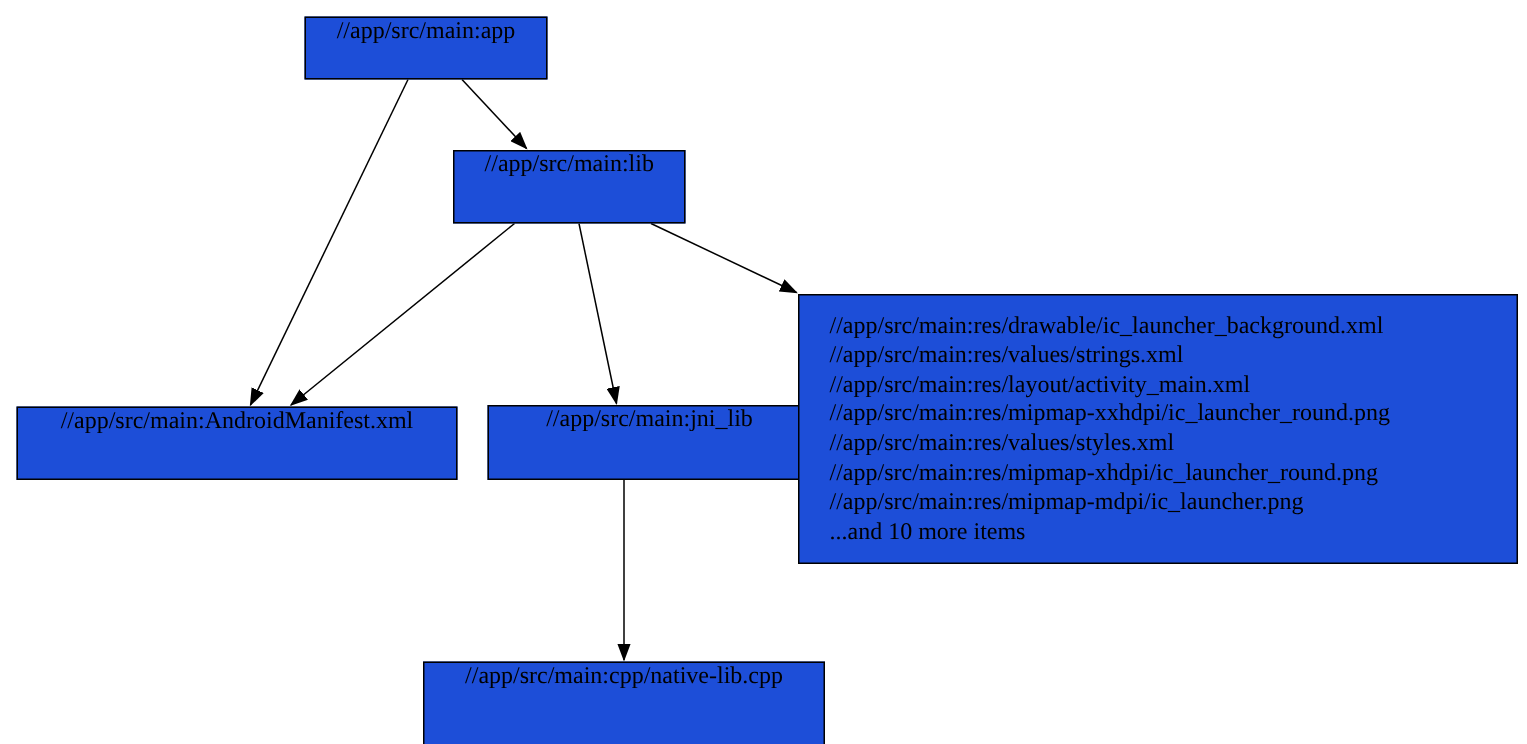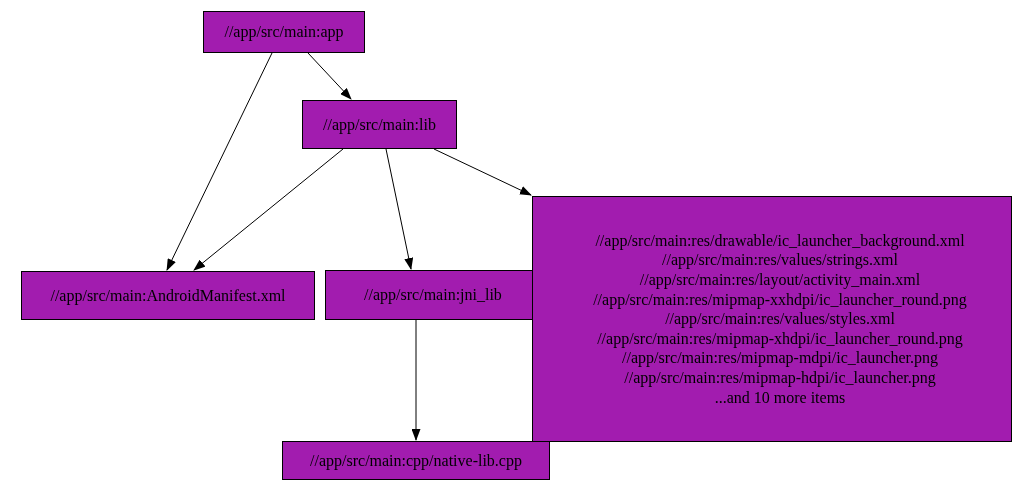--- a/index.html
+++ b/index.html
@@ -15,42 +15,42 @@
     overflow: hidden;
   }
   .edges {
     position: absolute;
     left: 0; top: 0;
     width: 1018px;
     height: 496px;
   }
   .node {
     position: absolute;
-    background: #a21caf;
+    background: #1d4ed8;
     border: 1px solid #000000;
     color: #000000;
     font-size: 16px;
     display: flex;
-    align-items: center;
+    align-items: flex-start;
     justify-content: center;
     text-align: center;
     white-space: nowrap;
   }
   .node.multiline {
     flex-direction: column;
     justify-content: center;
     line-height: 19.6px;
     padding: 1px 4px;
   }
   #node-app        { left: 203px; top: 11px;  width: 162px; height: 42px; }
   #node-lib        { left: 302px; top: 100px; width: 155px; height: 49px; }
-  #node-manifest   { left: 21px;   top: 271px; width: 294px; height: 49px; }
+  #node-manifest   { left: 11px;   top: 271px; width: 294px; height: 49px; }
   #node-jni-lib    { left: 325px; top: 270px; width: 216px; height: 50px; }
-  #node-resources  { left: 532px; top: 196px; width: 480px; height: 246px; padding-left: 20px; }
-  #node-native-lib { left: 282px; top: 441px; width: 268px; height: 39px; }
+  #node-resources  { left: 532px; top: 196px; width: 480px; height: 180px; padding-left: 20px; }
+  #node-native-lib { left: 282px; top: 441px; width: 268px; height: 56px; }
 </style>
 </head>
 <body>
 
 <div class="canvas">
 
   <svg class="edges" viewBox="0 0 1018 496" xmlns="http://www.w3.org/2000/svg">
     <defs>
       <marker id="arrow" viewBox="0 0 12 9" markerWidth="12" markerHeight="9" refX="11" refY="4.5" orient="auto">
         <path d="M0,0 L12,4.5 L0,9 Z" fill="#000000"></path>
@@ -81,21 +81,20 @@
   </div>
 
   <div class="node multiline" id="node-resources">
     <div>//app/src/main:res/drawable/ic_launcher_background.xml</div>
     <div>//app/src/main:res/values/strings.xml</div>
     <div>//app/src/main:res/layout/activity_main.xml</div>
     <div>//app/src/main:res/mipmap-xxhdpi/ic_launcher_round.png</div>
     <div>//app/src/main:res/values/styles.xml</div>
     <div>//app/src/main:res/mipmap-xhdpi/ic_launcher_round.png</div>
     <div>//app/src/main:res/mipmap-mdpi/ic_launcher.png</div>
-    <div>//app/src/main:res/mipmap-hdpi/ic_launcher.png</div>
     <div>...and 10 more items</div>
   </div>
 
   <div class="node" id="node-native-lib">
     <span>//app/src/main:cpp/native-lib.cpp</span>
   </div>
 
 </div>
 
 </body></html>

